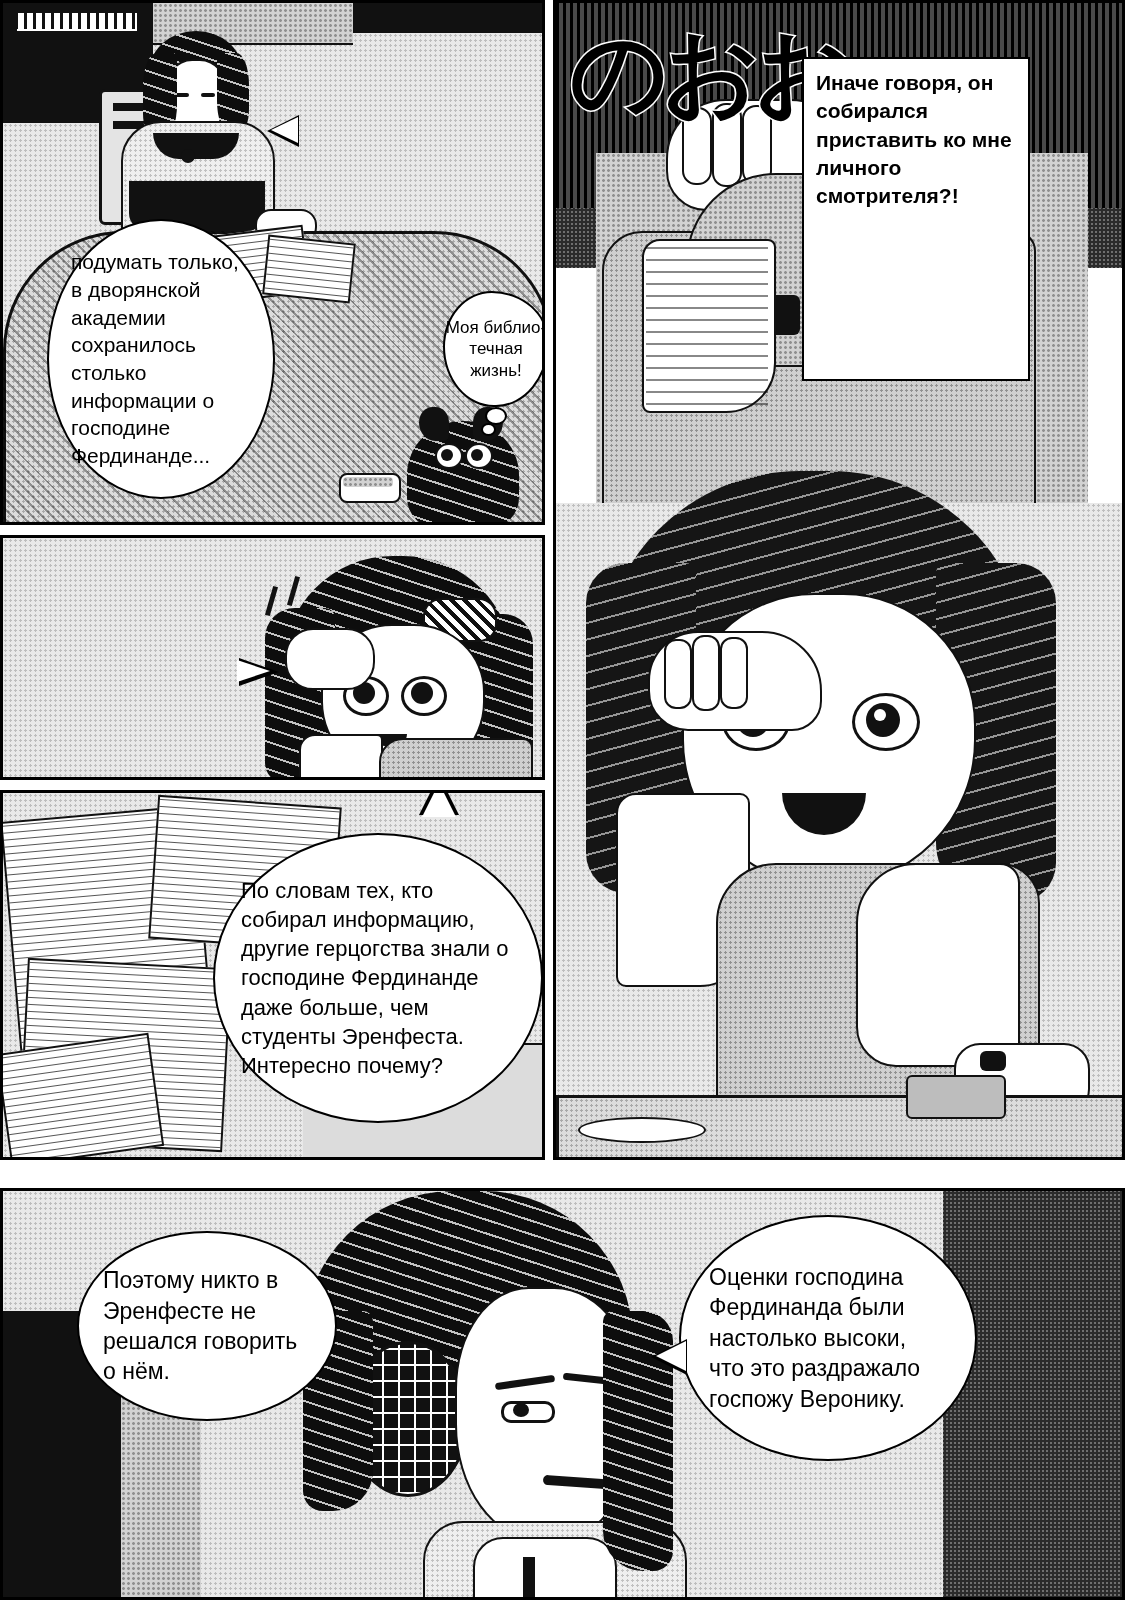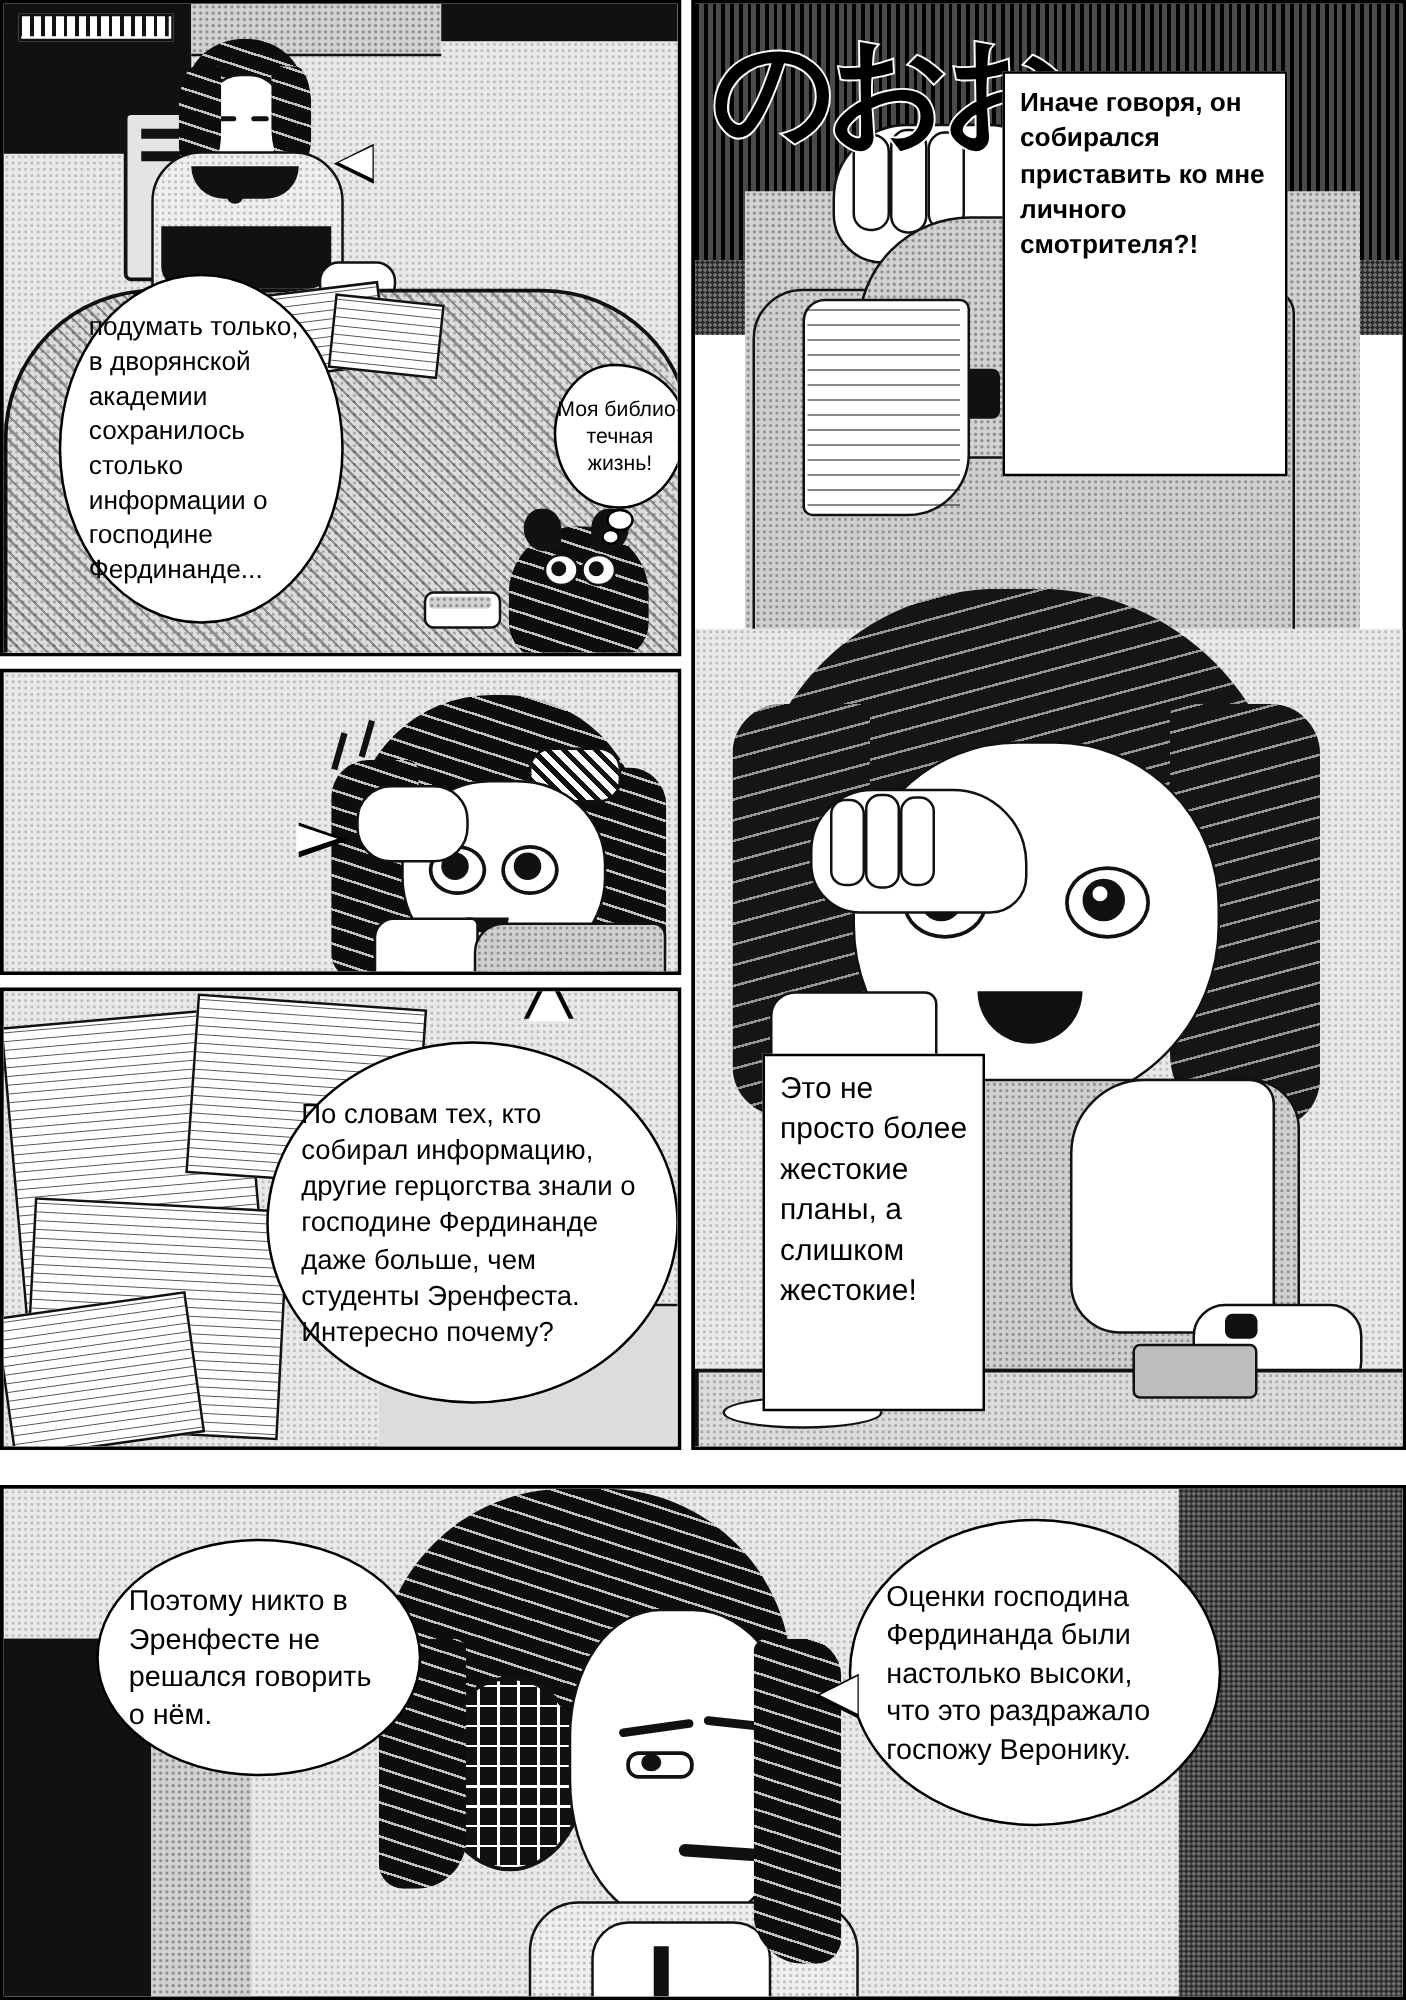--- a/index.html
+++ b/index.html
@@ -289,23 +289,20 @@
     <div class="shape skin" style="left:398px;top:1040px;width:132px;height:68px;border-radius:26px;"></div>
     <div class="shape ink" style="left:424px;top:1048px;width:26px;height:20px;border-radius:6px;"></div>
 
     <div class="shape table-top" style="left:0;top:1092px;width:572px;height:68px;border-width:3px;"></div>
 
     <div class="plate" style="left:316px;top:1080px;width:160px;height:54px;"></div>
     <div class="shape" style="left:350px;top:1072px;width:96px;height:40px;background:#bdbdbd;border:2px solid #111;border-radius:6px;"></div>
     <div class="cup" style="left:34px;top:1056px;width:98px;height:66px;"></div>
     <div class="shape" style="left:22px;top:1114px;width:124px;height:22px;border:2px solid #111;border-radius:50%;background:#fff;"></div>
 
-    <div class="balloon-plain" style="left:54px; top:840px; width:178px; height:286px; font-size:24px; border:2.5px solid #000;">
-      <span>Это не просто более жестокие планы, а слишком жестокие!</span>
-    </div>
   </div>
 
   <div class="panel" style="left:0px; top:535px; width:545px; height:245px;">
     <div class="shape tone-light" style="left:0;top:0;width:545px;height:245px;"></div>
 
     <div class="shape hair" style="left:280px;top:18px;width:230px;height:190px;border-radius:110px 110px 40px 40px;"></div>
     <div class="shape hair" style="left:262px;top:70px;width:70px;height:175px;border-radius:30px 10px 30px 20px;"></div>
     <div class="shape hair" style="left:452px;top:76px;width:78px;height:169px;border-radius:10px 30px 20px 30px;"></div>
 
     <div class="shape" style="left:420px;top:60px;width:70px;height:40px;background-image:repeating-linear-gradient(45deg,#111 0 4px,#fff 4px 9px);border:2px solid #111;border-radius:18px;"></div>

